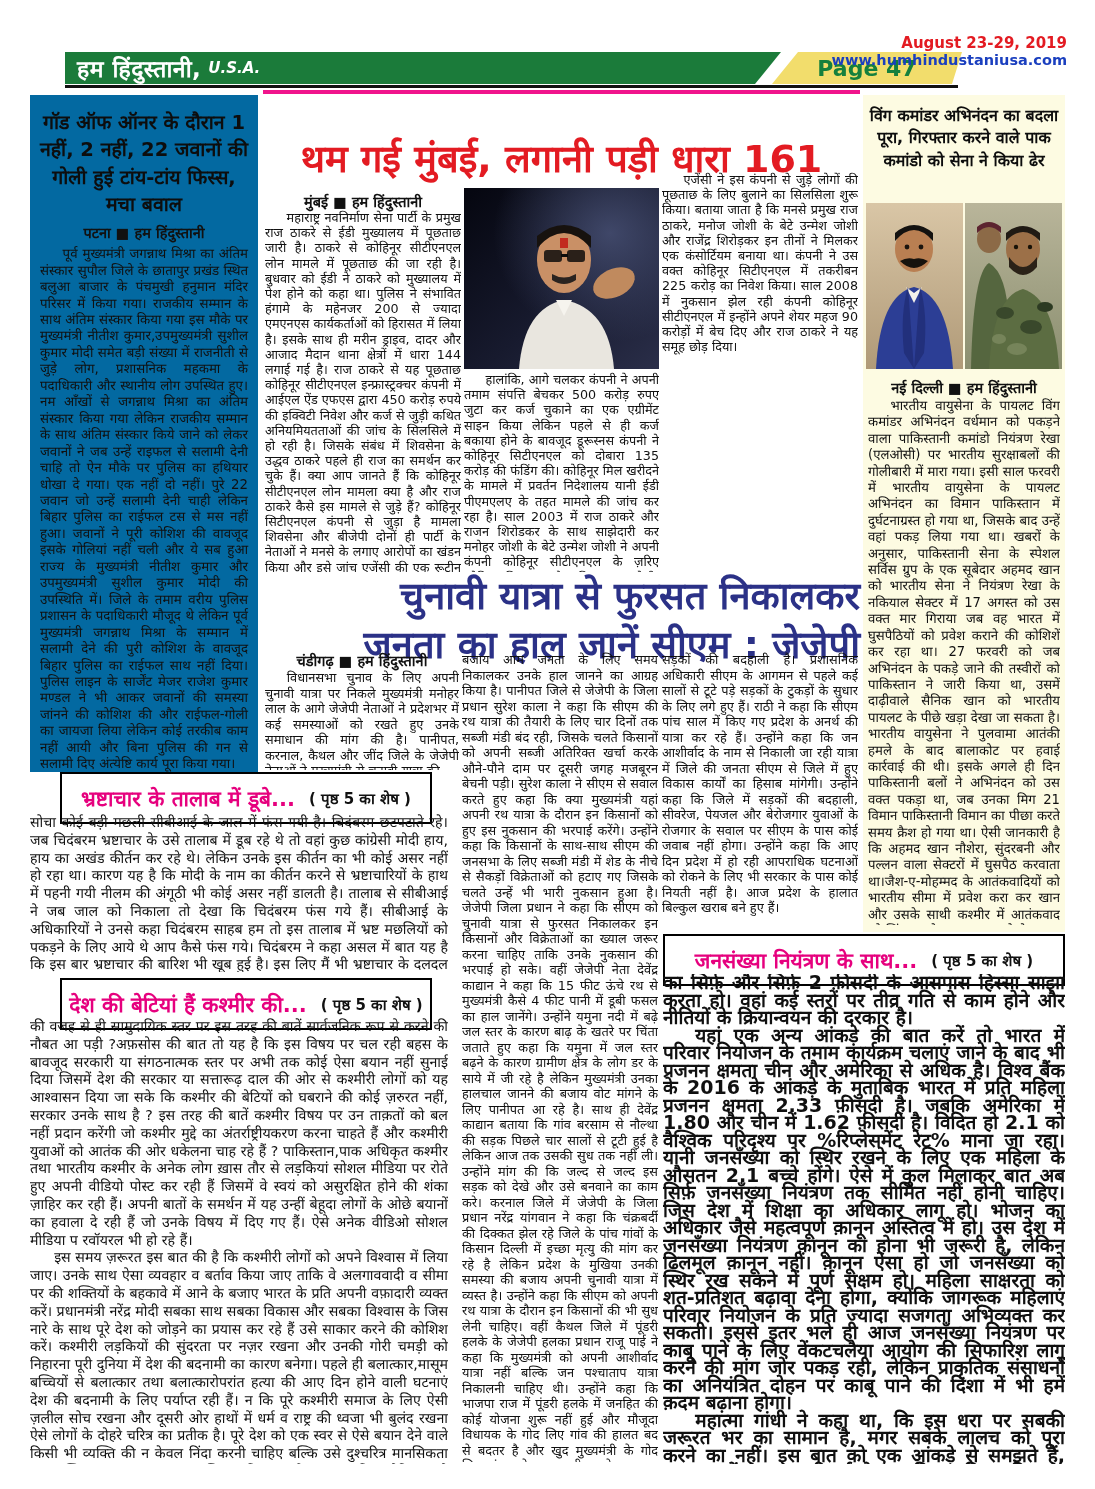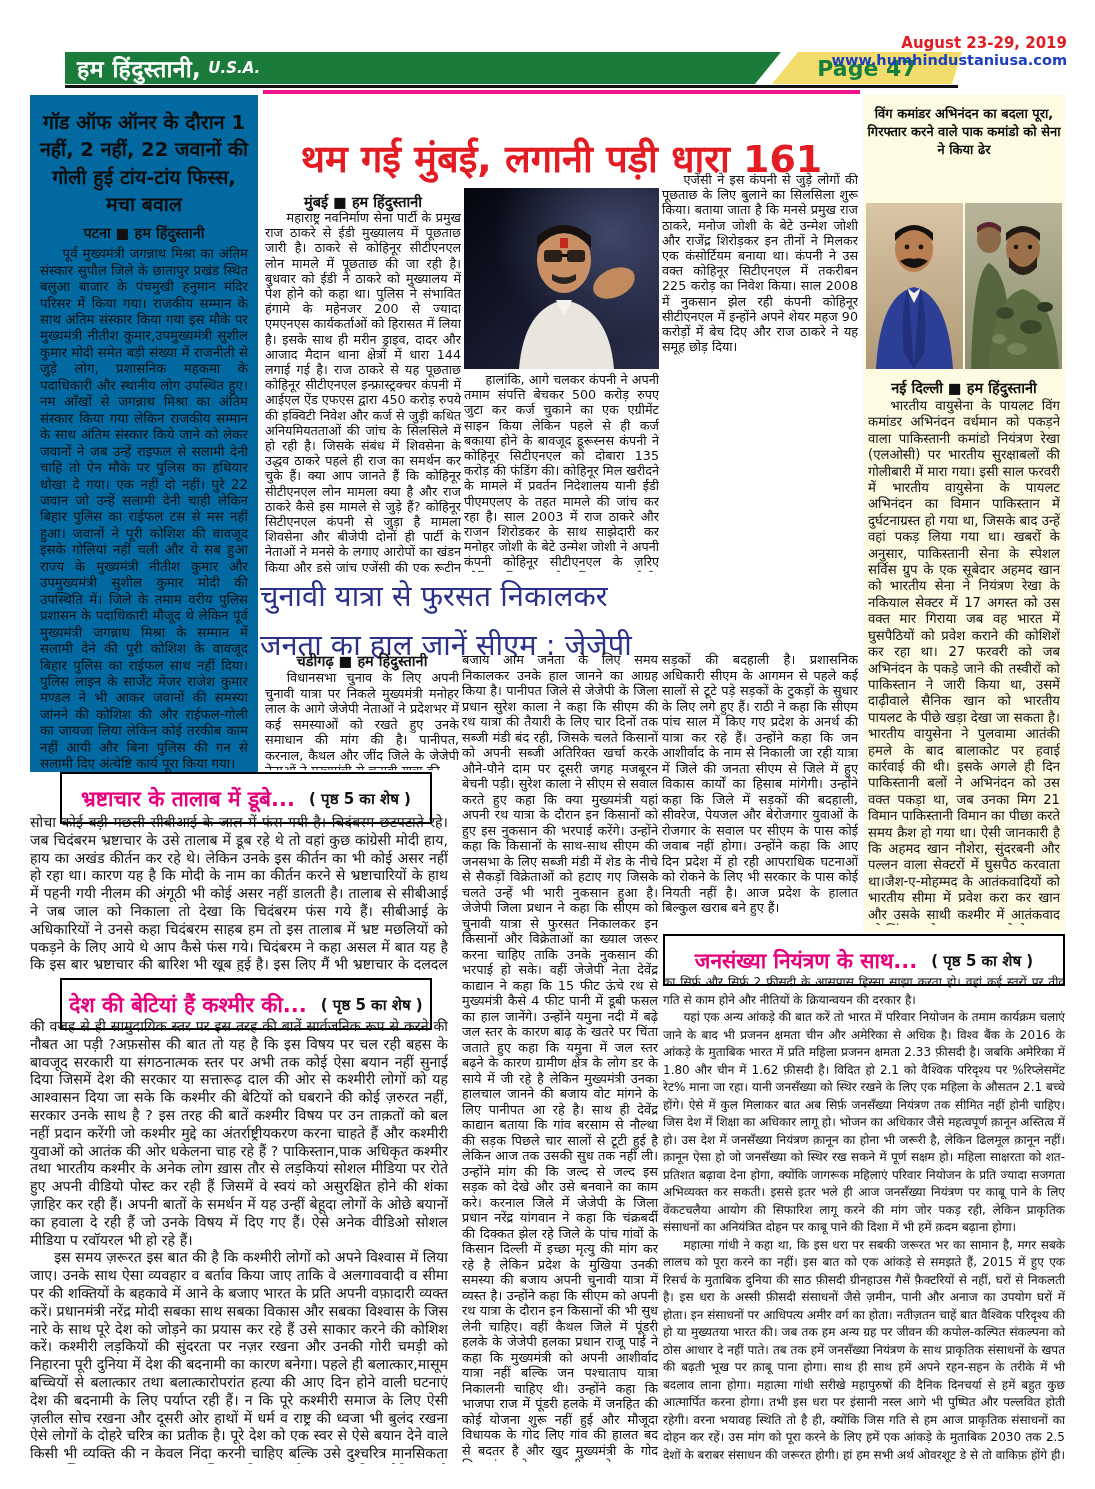--- a/index.html
+++ b/index.html
@@ -40,45 +40,45 @@
   .main-head { position:absolute; left:258px; top:136px; width:607px; text-align:center;
     font-weight:bold; font-size:38px; line-height:1.25; color:#e31b22; }
   .main-byline { position:absolute; left:265px; top:191px; width:196px; }
   .main-col { position:absolute; font-size:12.7px; line-height:15.2px; }
   .col1 { left:265px; top:210px; width:196px; height:362px; }
   .col2 { left:464px; top:372px; width:195px; height:200px; }
   .col3 { left:662px; top:172px; width:196px; height:382px; }
   .photo-main { position:absolute; left:464px; top:188px; width:195px; height:181px; }
 
   
-  .jjp-head { position:absolute; left:260px; top:572px; width:600px; text-align:left;
-    font-weight:400; font-size:29px; line-height:49px; color:#2b3187; }
+  .jjp-head { position:absolute; left:260px; top:572px; width:600px; text-align:right;
+    font-weight:700; font-size:38px; line-height:49px; color:#2b3187; }
   .jjp-byline { position:absolute; left:265px; top:650px; width:194px; }
   .jjp-col { position:absolute; font-size:12.8px; line-height:15.5px; }
   .jjp1 { left:265px; top:670px; width:194px; height:100px; }
   .jjp2 { left:462px; top:652px; width:196px; height:810px; }
   .jjp3 { left:662px; top:652px; width:196px; height:280px; }
 
   
   .sec-box { position:absolute; height:52px; border:2px solid #000; background:#fff;
     display:flex; align-items:center; justify-content:center; gap:14px; }
   .sec-title { color:#e6007e; font-weight:bold; font-size:21px; white-space:nowrap; }
   .sec-ref { color:#111; font-weight:bold; font-size:15px; white-space:nowrap; }
   .sec-body { position:absolute; font-size:14.2px; line-height:17.8px; }
   .bhr-box { left:60px; top:772px; width:372px; }
   .bhr-body { left:30px; top:814px; width:418px; height:158px; }
   .bet-box { left:60px; top:978px; width:372px; }
   .bet-body { left:30px; top:1018px; width:418px; height:446px; }
   .jan-box { left:663px; top:934px; width:402px; }
-  .jan-body { left:663px; top:974px; width:402px; height:490px; font-size:12px; line-height:17.5px; }
+  .jan-body { left:663px; top:974px; width:402px; height:490px; font-size:19px; line-height:17.5px;font-weight:bold; }
 
   
   .right-box { position:absolute; left:863px; top:95px; width:202px; height:837px; background:#fdfbe2; }
   .right-head { padding:10px 4px 2px 4px; text-align:center; font-weight:bold;
-    font-size:13px; line-height:1.4; color:#0d0d0d; }
+    font-size:16px; line-height:1.4; color:#0d0d0d; }
   .right-photos { position:absolute; left:866px; top:203px; width:196px; height:166px;
     display:flex; gap:2px; }
   .right-byline { position:absolute; left:865px; top:377px; width:198px; }
   .right-body { position:absolute; left:868px; top:398px; width:192px; height:527px;
     font-size:13.2px; line-height:16.4px; }
 </style>
 </head>
 <body>
 
 <div id="page">

